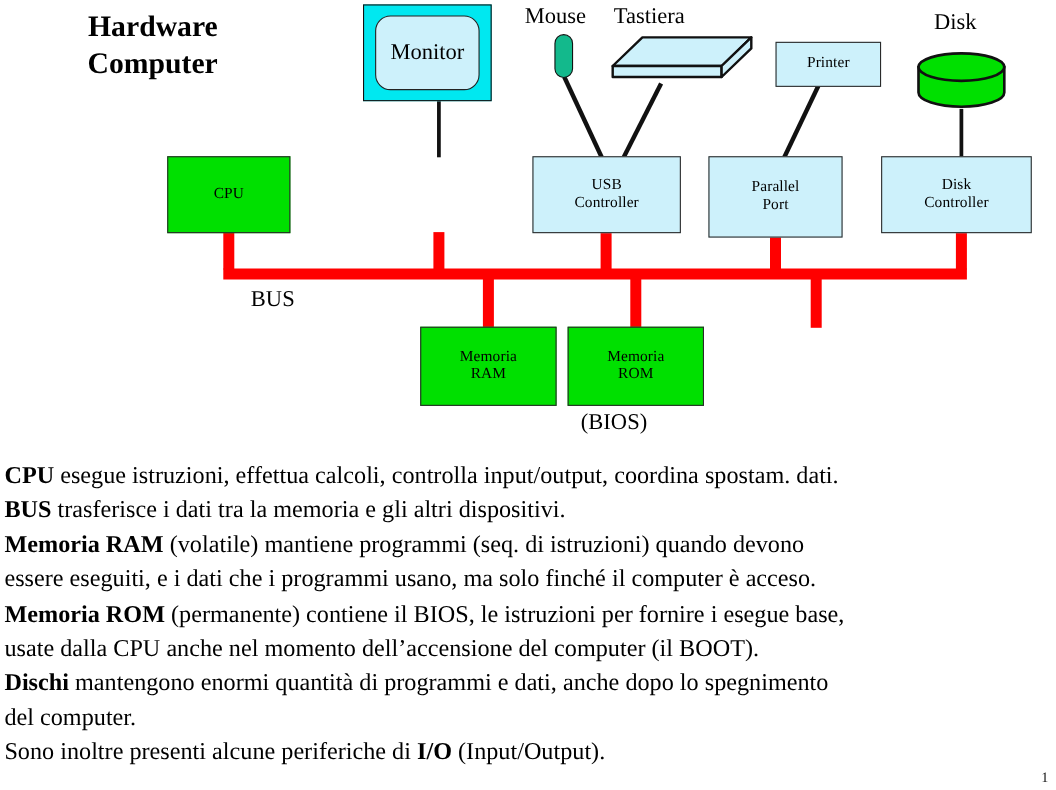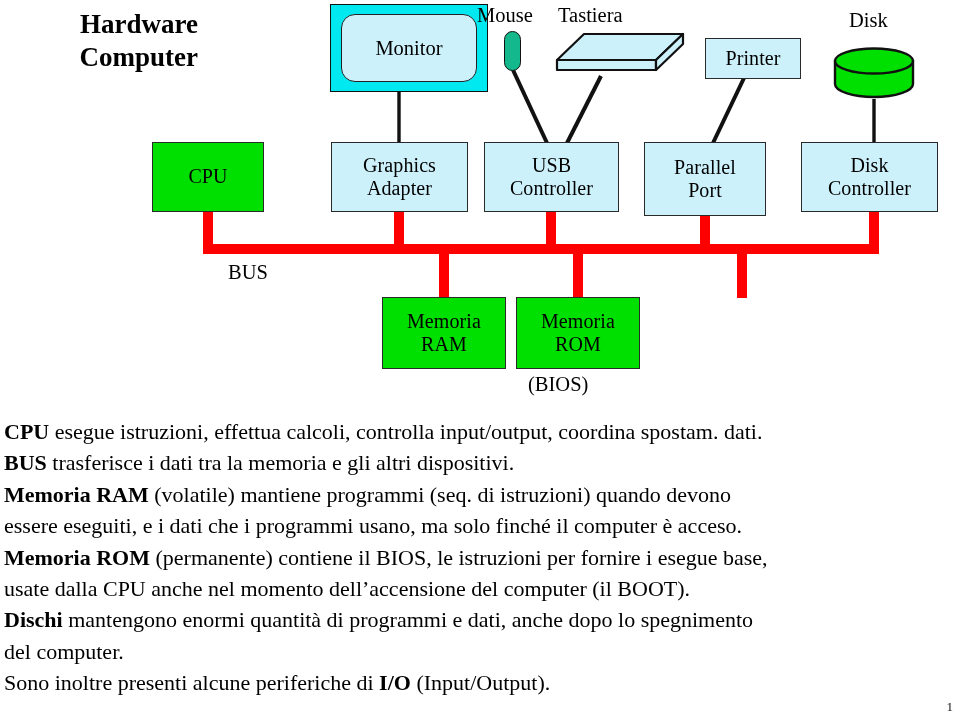--- a/index.html
+++ b/index.html
@@ -41,21 +41,21 @@
   .box {
     position: absolute;
     box-sizing: border-box;
     border: 1.4px solid #2a2a2a;
     display: flex;
     flex-direction: column;
     align-items: center;
     justify-content: center;
     text-align: center;
     line-height: 1.16;
-    font-size: 20px;
+    font-size: 14px;
     letter-spacing: .1px;
     z-index: 3;
   }
   .box .l2 { display: block; }
   .fill-blue  { background: #cdf1fb; }
   .fill-green { background: #00e000; }
 
   
   #title {
     position: absolute;
@@ -74,21 +74,21 @@
     position: absolute;
     font-size: 20.5px;
     white-space: nowrap;
     z-index: 4;
   }
 
   
   #monitor-outer {
     position: absolute;
     left: 330px; top: 4px;
-    width: 158px; height: 88px;
+    width: 117px; height: 88px;
     background: #00e8f0;
     border: 1.4px solid #111;
     box-sizing: border-box;
     z-index: 3;
   }
   #monitor-screen {
     position: absolute;
     left: 10px; top: 9px;
     right: 10px; bottom: 9px;
     background: #cdf1fb;
@@ -213,24 +213,20 @@
     <div class="lbl" style="left:849px; top:9px;">Disk</div>
     <svg id="disk-shape" viewBox="0 0 82 52">
       <path d="M2,14 L2,37 A39,13 0 0 0 80,37 L80,14 Z" fill="#00e000" stroke="#111" stroke-width="2.4"></path>
       <ellipse cx="41" cy="14" rx="39" ry="12.5" fill="#00e000" stroke="#111" stroke-width="2.4"></ellipse>
     </svg>
 
     <div class="box fill-green" style="left:152px; top:142px; width:112px; height:70px;">
       <span>CPU</span>
     </div>
 
-    <div class="box fill-blue" style="left:331px; top:142px; width:137px; height:70px;">
-      <span>Graphics</span>
-      <span class="l2">Adapter</span>
-    </div>
 
     <div class="box fill-blue" style="left:484px; top:142px; width:135px; height:70px;">
       <span>USB</span>
       <span class="l2">Controller</span>
     </div>
 
     <div class="box fill-blue" style="left:644px; top:142px; width:122px; height:74px;">
       <span>Parallel</span>
       <span class="l2">Port</span>
     </div>

